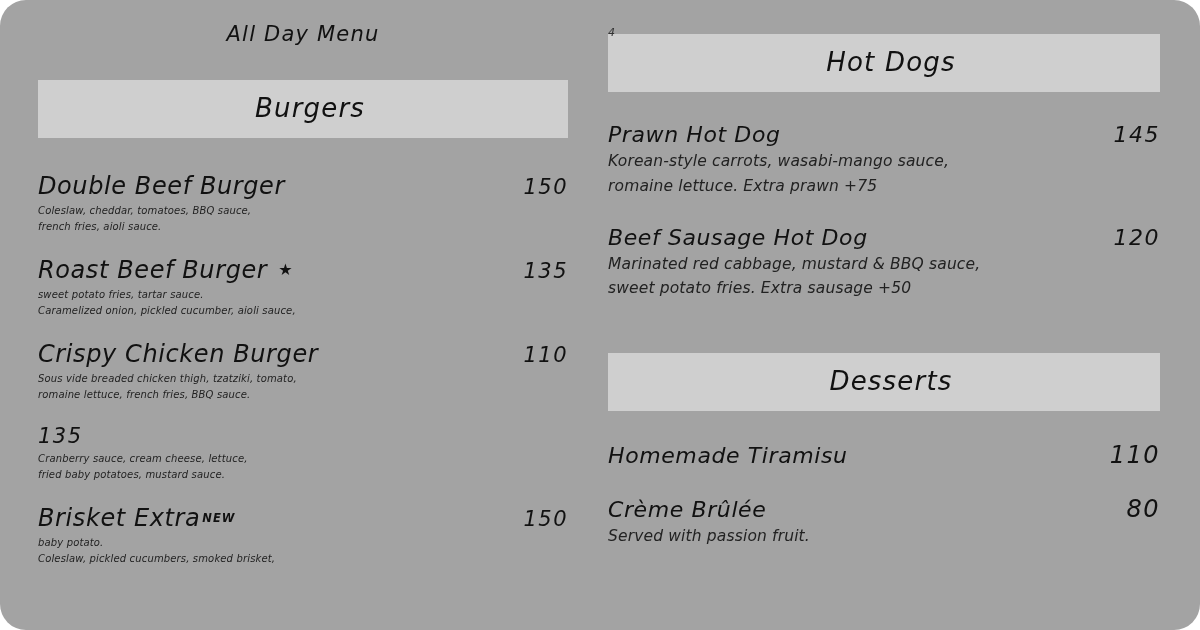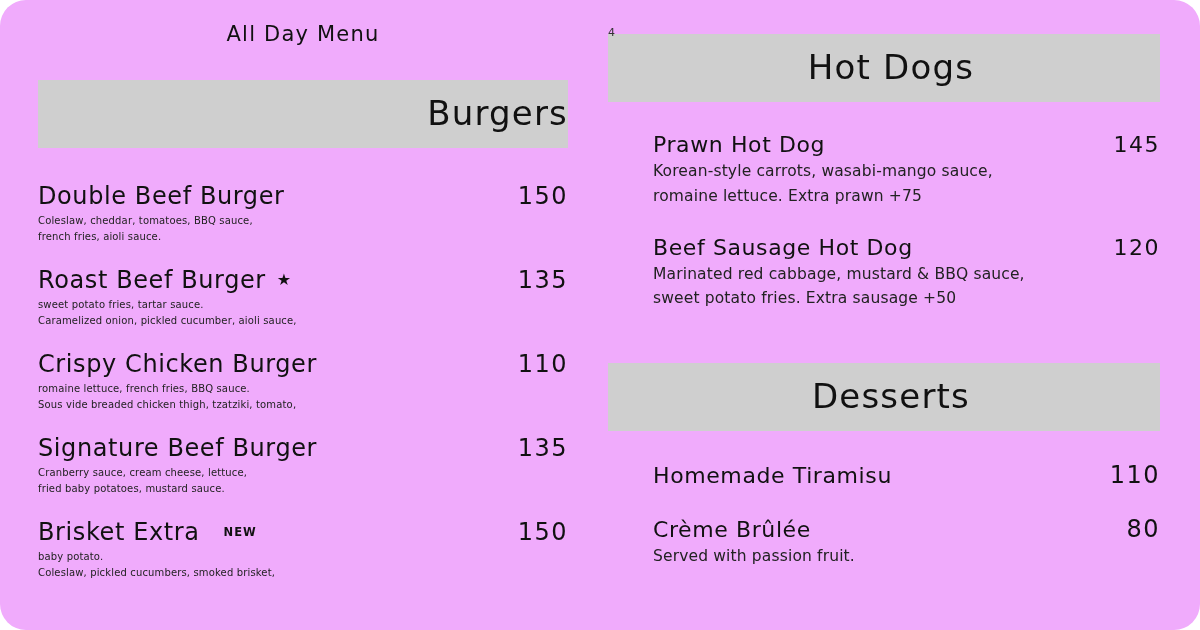--- a/index.html
+++ b/index.html
@@ -11,24 +11,25 @@
     width: 1200px;
     height: 630px;
     font-family: "DejaVu Sans", sans-serif;
     color: #111111;
     overflow: hidden;
   }
   .menu-page {
     position: relative;
     width: 1200px;
     height: 630px;
-    background: #f0abfc;
+    background: #a3a3a3;
     border-radius: 26px;
     box-sizing: border-box;
     overflow: hidden;
+    font-style: italic;
   }
   .columns {
     display: flex;
     width: 100%;
     height: 100%;
     box-sizing: border-box;
     padding: 12px 40px 0 38px;
   }
   .col {
     position: relative;
@@ -57,42 +58,40 @@
   .page-number {
     position: absolute;
     top: 14px;
     left: 0px;
     font-size: 11px;
     color: #333;
   }
   .section-band {
     background: #cfcfcf;
     text-align: center;
-    font-size: 34px;
+    font-size: 26px;
     letter-spacing: 1.2px;
     padding: 13px 0 15px 14px;
     color: #111;
     font-weight: 400;
   }
   .band-burgers {
     margin-top: 34px;
-    text-align: right;
   }
   .band-hotdogs {
     margin-top: 22px;
   }
   .band-desserts {
     margin-top: 52px;
   }
   .items {
     margin-top: 34px;
   }
   .items-right {
     margin-top: 30px;
-    margin-left: 45px;
   }
   .item {
     margin-bottom: 21px;
   }
   .item-head {
     display: flex;
     align-items: baseline;
     justify-content: space-between;
   }
   .item-name {
@@ -108,25 +107,25 @@
   .badge-star {
     font-size: 16px;
     margin-left: 11px;
     color: #111;
     line-height: 1;
   }
   .badge-new {
     font-size: 11.5px;
     font-weight: bold;
     letter-spacing: 1px;
-    margin-left: 24px;
+    margin-left: 2px;
     color: #111;
   }
   .item-price {
-    font-size: 24px;
+    font-size: 21px;
     letter-spacing: 1.5px;
     color: #111;
   }
   .item-desc {
     font-size: 10px;
     line-height: 1.6;
     color: #222;
     margin-top: 3px;
     max-width: 430px;
     letter-spacing: 0.15px;
@@ -198,30 +197,27 @@
         </div>
 
         <div class="item">
           <div class="item-head">
             <div class="name-wrap">
               <span class="item-name">Crispy Chicken Burger</span>
             </div>
             <span class="item-price">110</span>
           </div>
           <div class="item-desc">
+            <div>Sous vide breaded chicken thigh, tzatziki, tomato,</div>
             <div>romaine lettuce, french fries, BBQ sauce.</div>
-            <div>Sous vide breaded chicken thigh, tzatziki, tomato,</div>
-          </div>
-        </div>
-
-        <div class="item">
-          <div class="item-head">
-            <div class="name-wrap">
-              <span class="item-name">Signature Beef Burger</span>
-            </div>
+          </div>
+        </div>
+
+        <div class="item">
+          <div class="item-head">
             <span class="item-price">135</span>
           </div>
           <div class="item-desc">
             <div>Cranberry sauce, cream cheese, lettuce,</div>
             <div>fried baby potatoes, mustard sauce.</div>
           </div>
         </div>
 
         <div class="item">
           <div class="item-head">

